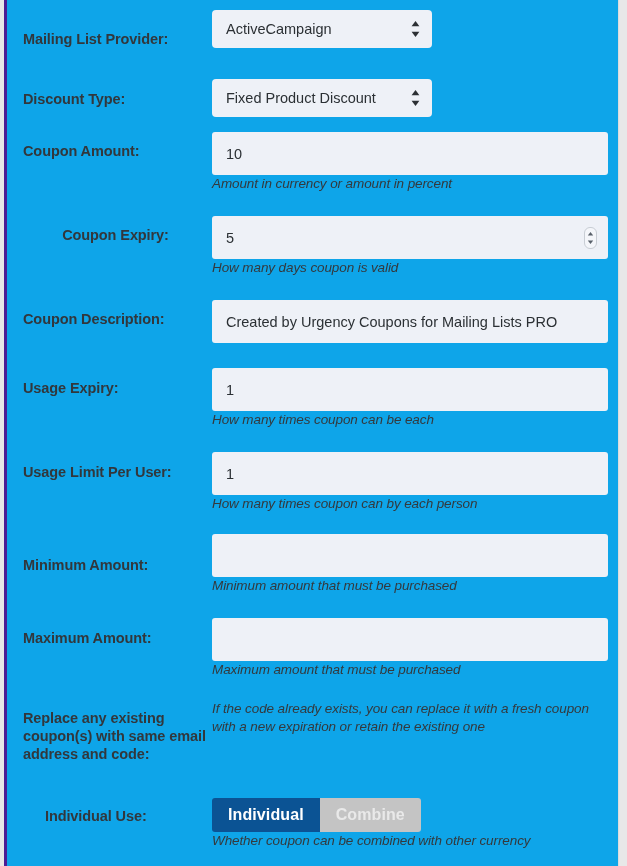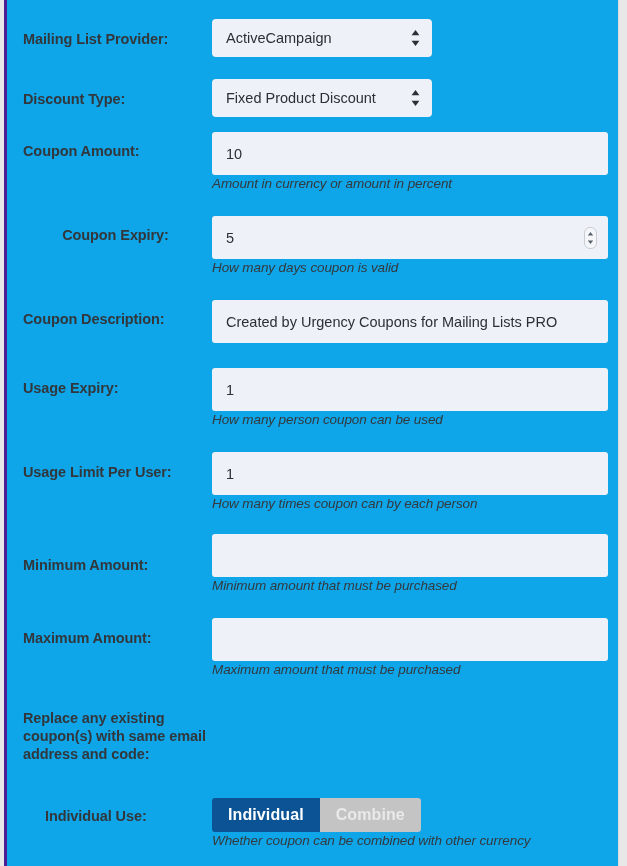--- a/index.html
+++ b/index.html
@@ -151,21 +151,21 @@
   .toggle .opt.off { background: #c4c4c4; color: #e9e9e9; }
 </style>
 </head>
 <body>
 
 <div class="panel">
   <div class="form">
 
     <div class="row" style="top:10px;">
       <div class="label" style="top:20px;">Mailing List Provider:</div>
-      <div class="field" style="top:9px;">
+      <div class="field" style="top:0;">
         <div class="sel-wrap">
           <div class="sel">ActiveCampaign</div>
           <span class="sel-arrows">
             <svg width="9" height="16" viewBox="0 0 9 16">
                 <path d="M4.5 0 L8.4 5.2 L0.6 5.2 Z" fill="#2b3034"></path>
                 <path d="M4.5 16 L0.6 10.8 L8.4 10.8 Z" fill="#2b3034"></path>
               </svg>
           </span>
         </div>
       </div>
@@ -214,21 +214,21 @@
       <div class="label" style="top:14px;">Coupon Description:</div>
       <div class="field" style="top:4px;">
         <input class="inp tall" type="text" value="Created by Urgency Coupons for Mailing Lists PRO" style="">
       </div>
     </div>
 
     <div class="row" style="top:364px;">
       <div class="label" style="top:15px;">Usage Expiry:</div>
       <div class="field" style="top:4px;">
         <input class="inp tall" type="text" value="1" style="">
-        <div class="help">How many person coupon can be used</div>
+        <div class="help">How many times coupon can be each</div>
       </div>
     </div>
 
     <div class="row" style="top:448px;">
       <div class="label" style="top:15px;">Usage Limit Per User:</div>
       <div class="field" style="top:4px;">
         <input class="inp tall" type="text" value="1" style="">
         <div class="help">How many times coupon can by each person</div>
       </div>
     </div>
@@ -245,20 +245,21 @@
       <div class="label" style="top:13px;">Maximum Amount:</div>
       <div class="field" style="top:2px;">
         <input class="inp tall" type="text" value="" style="">
         <div class="help">Maximum amount that must be purchased</div>
       </div>
     </div>
 
     <div class="row" style="top:700px;">
       <div class="label" style="top:9px;">Replace any existing coupon(s) with same email address and code:</div>
       <div class="field" style="top:0px;">
+        <div class="help">If the code already exists, you can replace it with a fresh coupon with a new expiration or retain the existing one</div>
       </div>
     </div>
 
     <div class="row" style="top:798px;">
       <div class="label" style="top:9px;margin-left:22px;">Individual Use:</div>
       <div class="field" style="top:0px;">
         <div class="toggle">
           <div class="opt on">Individual</div>
           <div class="opt off">Combine</div>
         </div>

